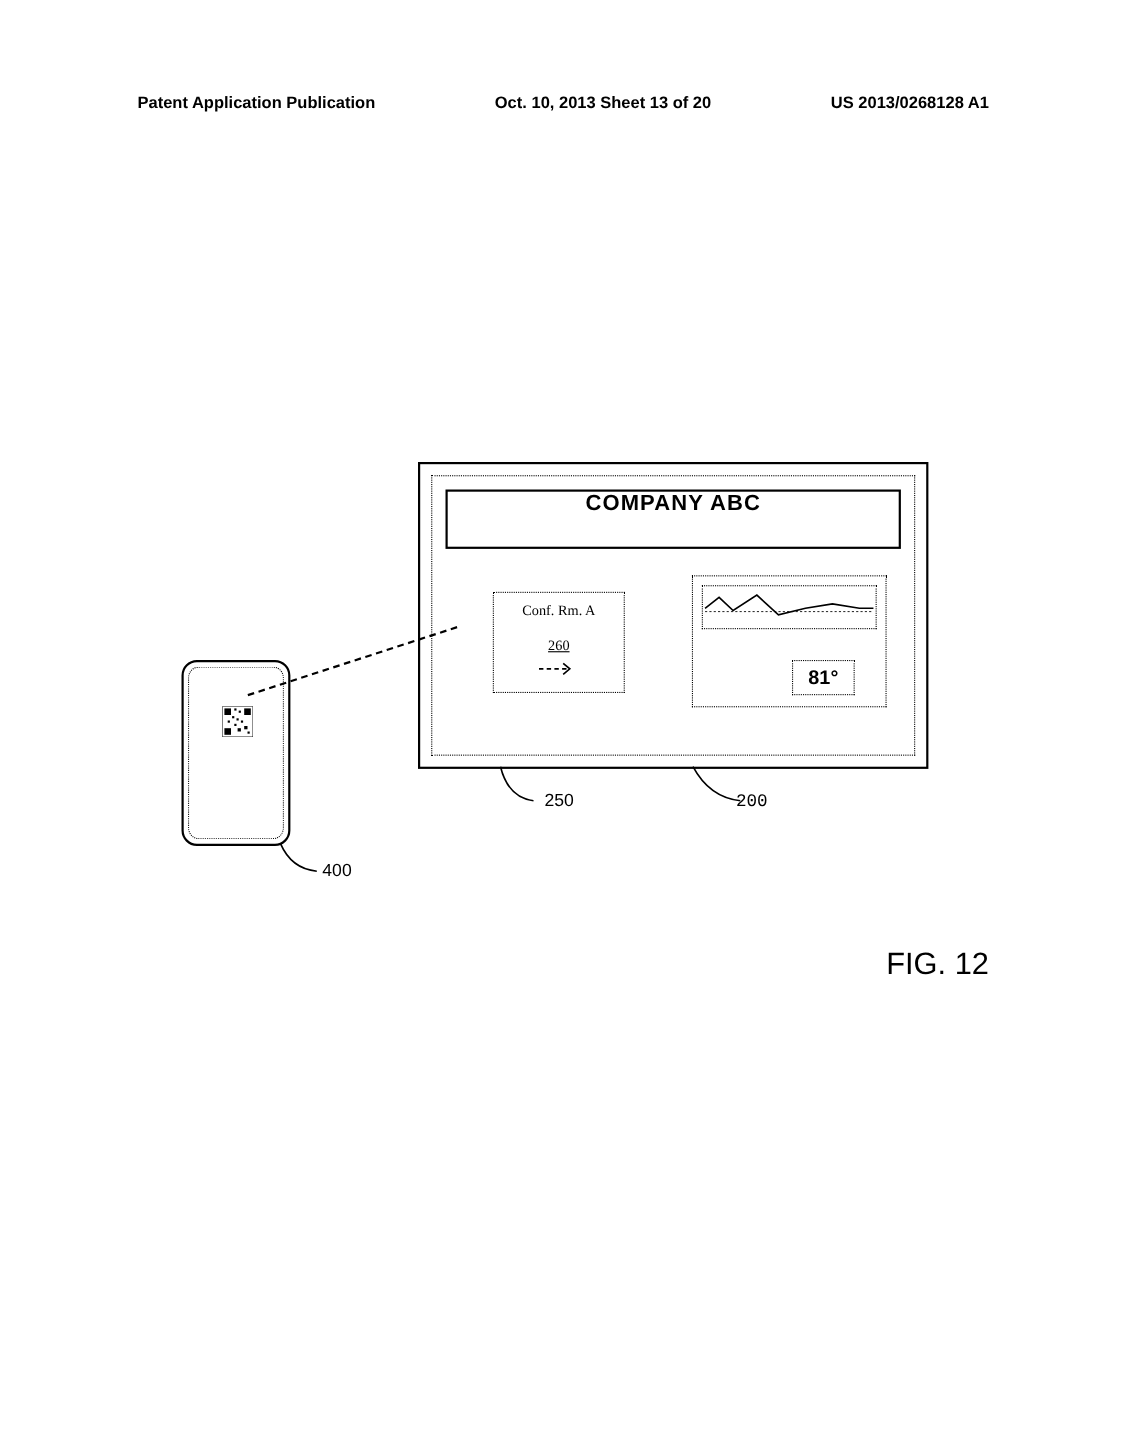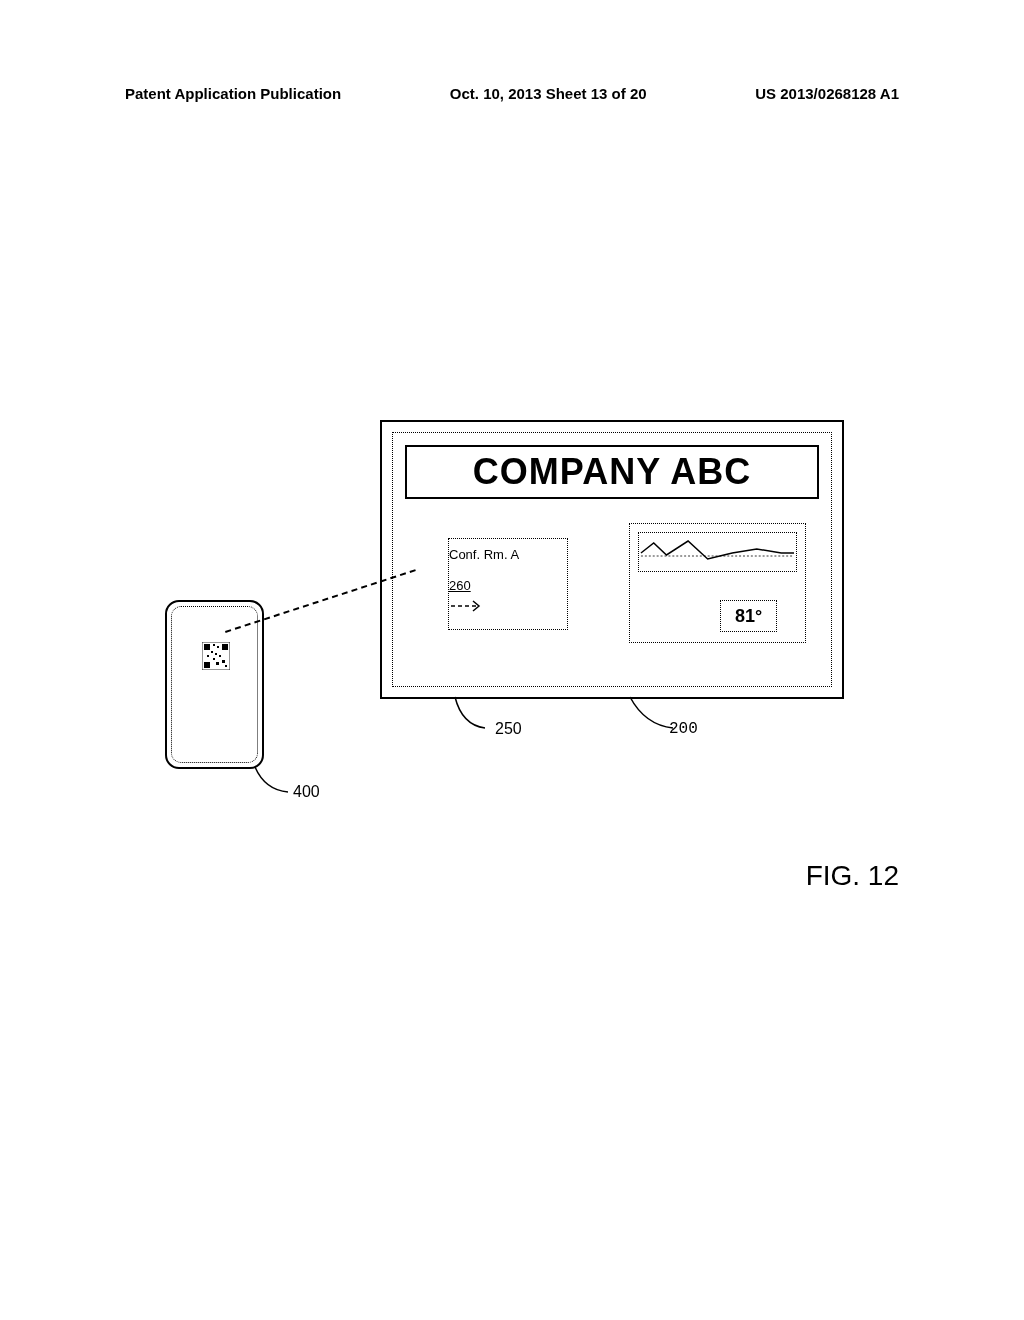--- a/index.html
+++ b/index.html
@@ -80,37 +80,37 @@
     border: 1px dotted #000;
   }
   .company-box {
     position: absolute;
     left: 12px;
     top: 12px;
     right: 12px;
     height: 50px;
     border: 2px solid #000;
     display: flex;
-    align-items: center;
     justify-content: center;
-    font-size: 36px;
+    font-size: 20px;
     font-weight: bold;
     letter-spacing: 1px;
   }
   .room-box {
     position: absolute;
     left: 55px;
     top: 105px;
     width: 120px;
     height: 92px;
     border: 1px dotted #000;
-    text-align: left;
+    text-align: center;
     padding-top: 8px;
     box-sizing: border-box;
     font-size: 13px;
+    font-family: Liberation Serif, serif;
   }
   .room-num {
     text-decoration: underline;
     margin-top: 16px;
   }
   .arrow {
     margin-top: 6px;
     font-size: 14px;
   }
   .weather-box {

